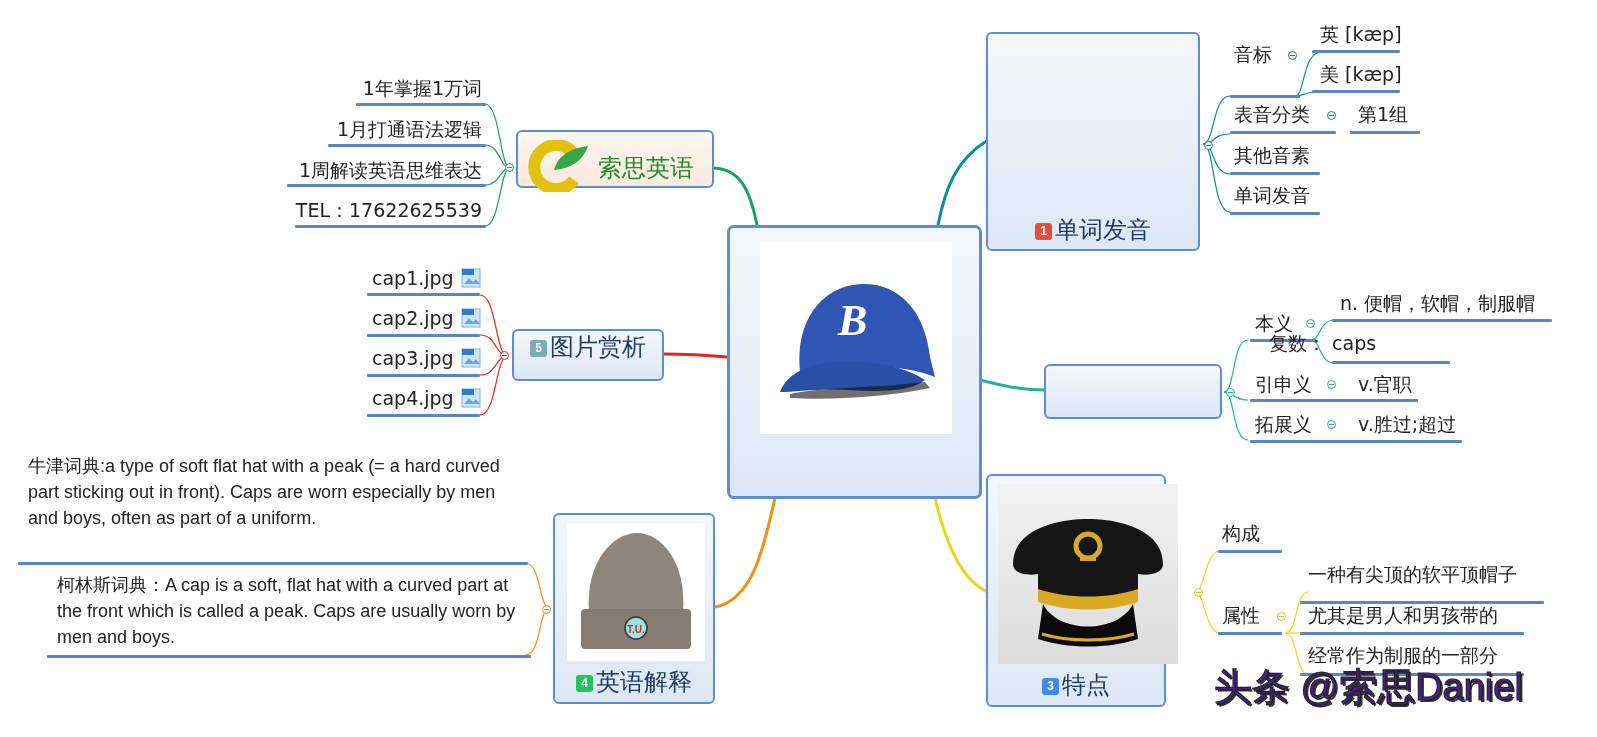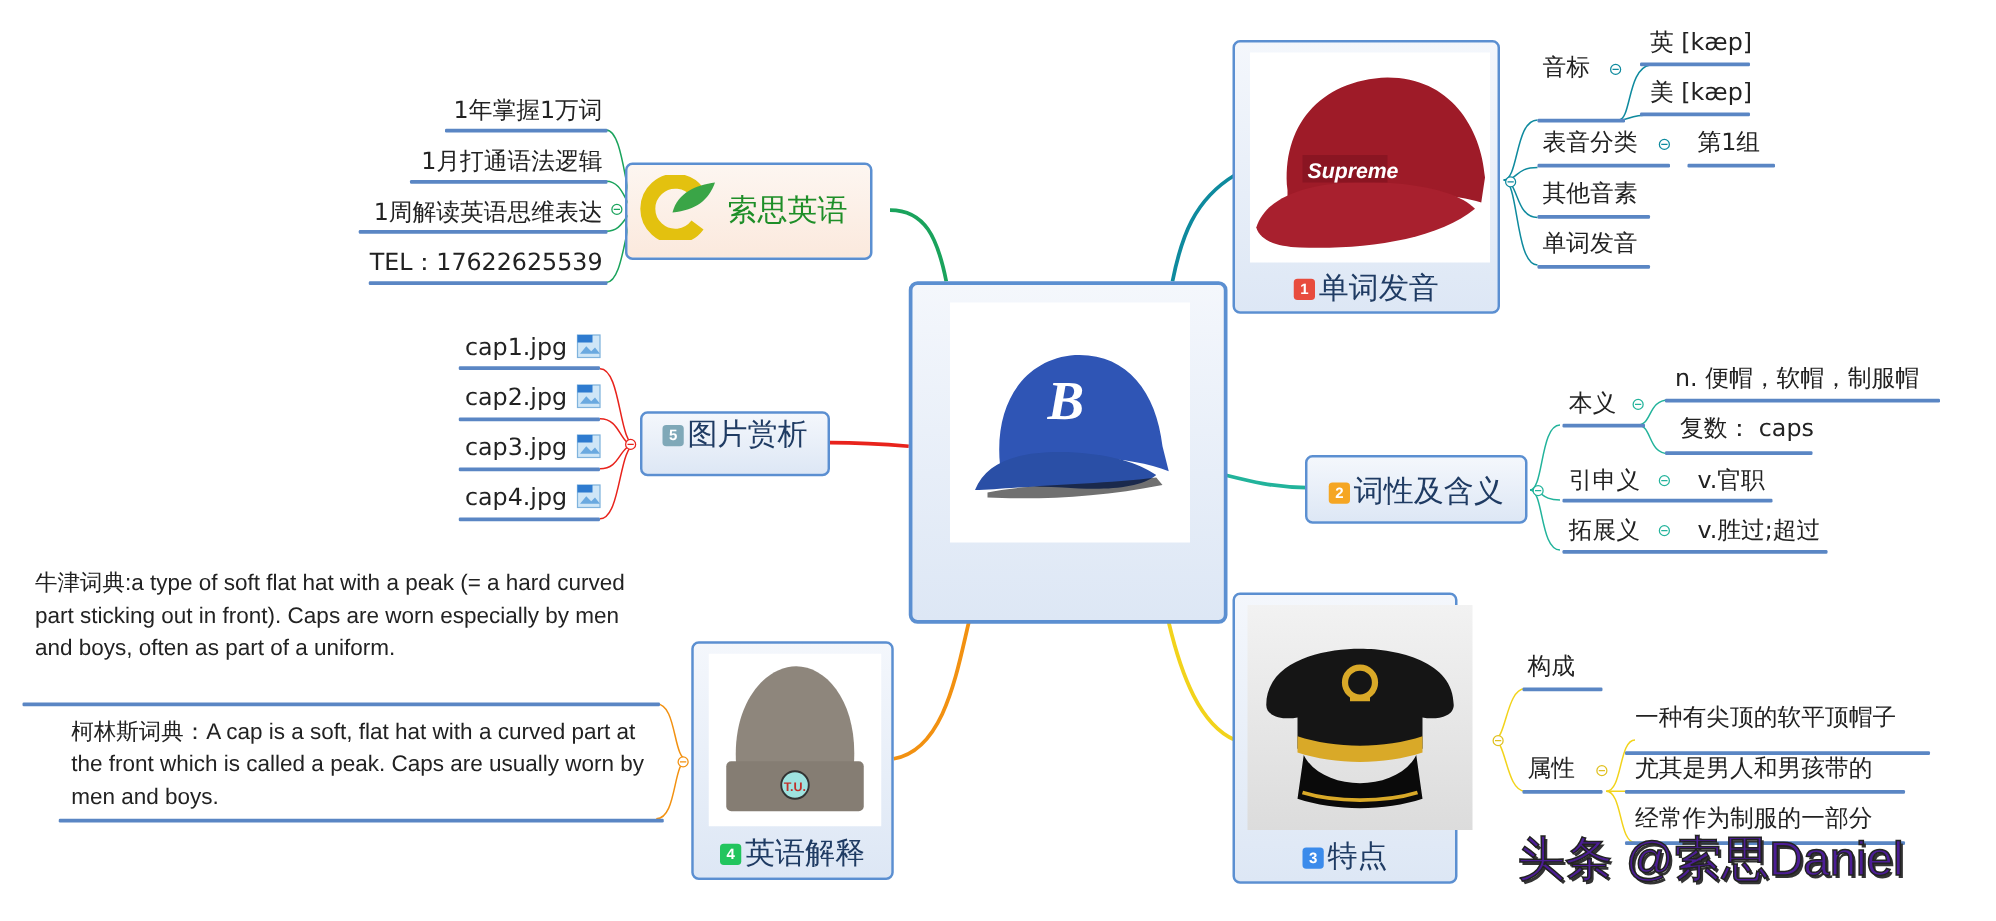--- a/index.html
+++ b/index.html
@@ -84,46 +84,38 @@
   <div class="imgbox" style="left:30px;top:14px;width:192px;height:192px;">
     <svg width="192" height="192" viewBox="0 0 192 192">
       <path d="M40,130 C35,80 60,45 100,42 C140,40 165,70 170,115 L175,135 C150,125 110,120 60,130 Z" fill="#2f55b5"></path>
       <path d="M20,150 C30,125 60,118 100,120 C130,122 150,128 165,138 C150,150 120,150 90,148 C60,146 35,150 20,150 Z" fill="#2a4fa6"></path>
       <path d="M30,152 C60,145 120,146 165,140 L170,146 C120,156 70,158 30,156 Z" fill="#111" opacity="0.6"></path>
       <text x="78" y="93" font-family="Liberation Serif, serif" font-size="44" font-style="italic" font-weight="bold" fill="#fff">B</text>
     </svg>
   </div>
 </div>
 
-<div class="topic" style="left:500px;top:130px;width:198px;height:78px;background:linear-gradient(#fdf6f1,#fbe9dd);">
+<div class="topic" style="left:516px;top:130px;width:198px;height:58px;background:linear-gradient(#fdf6f1,#fbe9dd);">
   <svg class="abs" style="left:10px;top:8px" width="60" height="52" viewBox="0 0 60 52">
     <path d="M46,14 A22,22 0 1 0 46,40" stroke="#e3c10f" stroke-width="12" fill="none"></path>
     <path d="M26,30 C30,14 45,8 60,6 C55,20 45,28 26,30 Z" fill="#3aa547"></path>
   </svg>
   <div class="abs" style="left:80px;top:20px;font-size:24px;color:#1e8e28;">索思英语</div>
   <div class="collapse" style="left:-13px;top:31px;color:#1aa35c;border-color:#1aa35c;"></div>
 </div>
 <div class="leaf" style="right:1115px;top:76px;">1年掌握1万词</div>
 <div class="uline" style="left:356px;top:103px;width:130px;"></div>
 <div class="leaf" style="right:1115px;top:117px;">1月打通语法逻辑</div>
 <div class="uline" style="left:328px;top:144px;width:158px;"></div>
 <div class="leaf" style="right:1115px;top:158px;">1周解读英语思维表达</div>
 <div class="uline" style="left:287px;top:184px;width:199px;"></div>
 <div class="leaf" style="right:1115px;top:198px;">TEL：17622625539</div>
 <div class="uline" style="left:295px;top:225px;width:191px;"></div>
 
 <div class="topic" style="left:986px;top:32px;width:214px;height:219px;">
-  <div class="imgbox" style="left:12px;top:8px;width:192px;height:168px;">
-    <svg width="192" height="168" viewBox="0 0 192 168">
-      <path d="M30,110 C25,60 55,22 110,20 C160,20 185,60 188,100 L185,120 C150,110 90,108 30,115 Z" fill="#9e1b28"></path>
-      <path d="M5,140 C15,110 60,100 120,105 C150,108 170,115 180,125 C150,150 90,158 40,156 C20,155 8,150 5,140 Z" fill="#a8202e"></path>
-      <rect x="42" y="82" width="68" height="22" fill="#8a1522"></rect>
-      <text x="46" y="100" font-family="Liberation Sans, sans-serif" font-size="17" font-weight="bold" font-style="italic" fill="#fff">Supreme</text>
-    </svg>
-  </div>
   <div class="title" style="top:180px;">
     <span class="badge" style="background:#e84c3d;">1</span><span>单词发音</span>
   </div>
   <div class="collapse" style="left:216px;top:107px;color:#0e8a9e;border-color:#0e8a9e;"></div>
 </div>
 <div class="leaf" style="left:1234px;top:42px;">音标</div>
 <div class="collapse" style="left:1288px;top:51px;color:#0e8a9e;border-color:#0e8a9e;"></div>
 <div class="uline" style="left:1230px;top:95px;width:70px;"></div>
 <div class="leaf" style="left:1320px;top:22px;">英 [kæp]</div>
 <div class="uline" style="left:1312px;top:50px;width:88px;"></div>
@@ -133,31 +125,28 @@
 <div class="collapse" style="left:1327px;top:111px;color:#0e8a9e;border-color:#0e8a9e;"></div>
 <div class="uline" style="left:1230px;top:131px;width:106px;"></div>
 <div class="leaf" style="left:1358px;top:102px;">第1组</div>
 <div class="uline" style="left:1350px;top:131px;width:70px;"></div>
 <div class="leaf" style="left:1234px;top:143px;">其他音素</div>
 <div class="uline" style="left:1230px;top:172px;width:90px;"></div>
 <div class="leaf" style="left:1234px;top:183px;">单词发音</div>
 <div class="uline" style="left:1230px;top:212px;width:90px;"></div>
 
 <div class="topic" style="left:1044px;top:364px;width:178px;height:55px;">
-  <div class="title" style="top:11px;">
-    <span class="badge" style="background:#f5a623;">2</span><span>词性及含义</span>
-  </div>
   <div class="collapse" style="left:180px;top:22px;color:#22b39b;border-color:#22b39b;"></div>
 </div>
 <div class="leaf" style="left:1255px;top:311px;">本义</div>
 <div class="collapse" style="left:1306px;top:319px;color:#22b39b;border-color:#22b39b;"></div>
 <div class="uline" style="left:1250px;top:339px;width:66px;"></div>
 <div class="leaf" style="left:1340px;top:291px;">n. 便帽，软帽，制服帽</div>
 <div class="uline" style="left:1332px;top:319px;width:220px;"></div>
-<div class="leaf" style="left:1344px;top:331px;">复数：  caps</div>
+<div class="leaf" style="left:1269px;top:331px;">复数：  caps</div>
 <div class="uline" style="left:1332px;top:361px;width:118px;"></div>
 <div class="leaf" style="left:1255px;top:372px;">引申义</div>
 <div class="collapse" style="left:1327px;top:380px;color:#22b39b;border-color:#22b39b;"></div>
 <div class="uline" style="left:1250px;top:399px;width:168px;"></div>
 <div class="leaf" style="left:1358px;top:372px;">v.官职</div>
 <div class="leaf" style="left:1255px;top:412px;">拓展义</div>
 <div class="collapse" style="left:1327px;top:420px;color:#22b39b;border-color:#22b39b;"></div>
 <div class="uline" style="left:1250px;top:440px;width:212px;"></div>
 <div class="leaf" style="left:1358px;top:412px;">v.胜过;超过</div>
 

